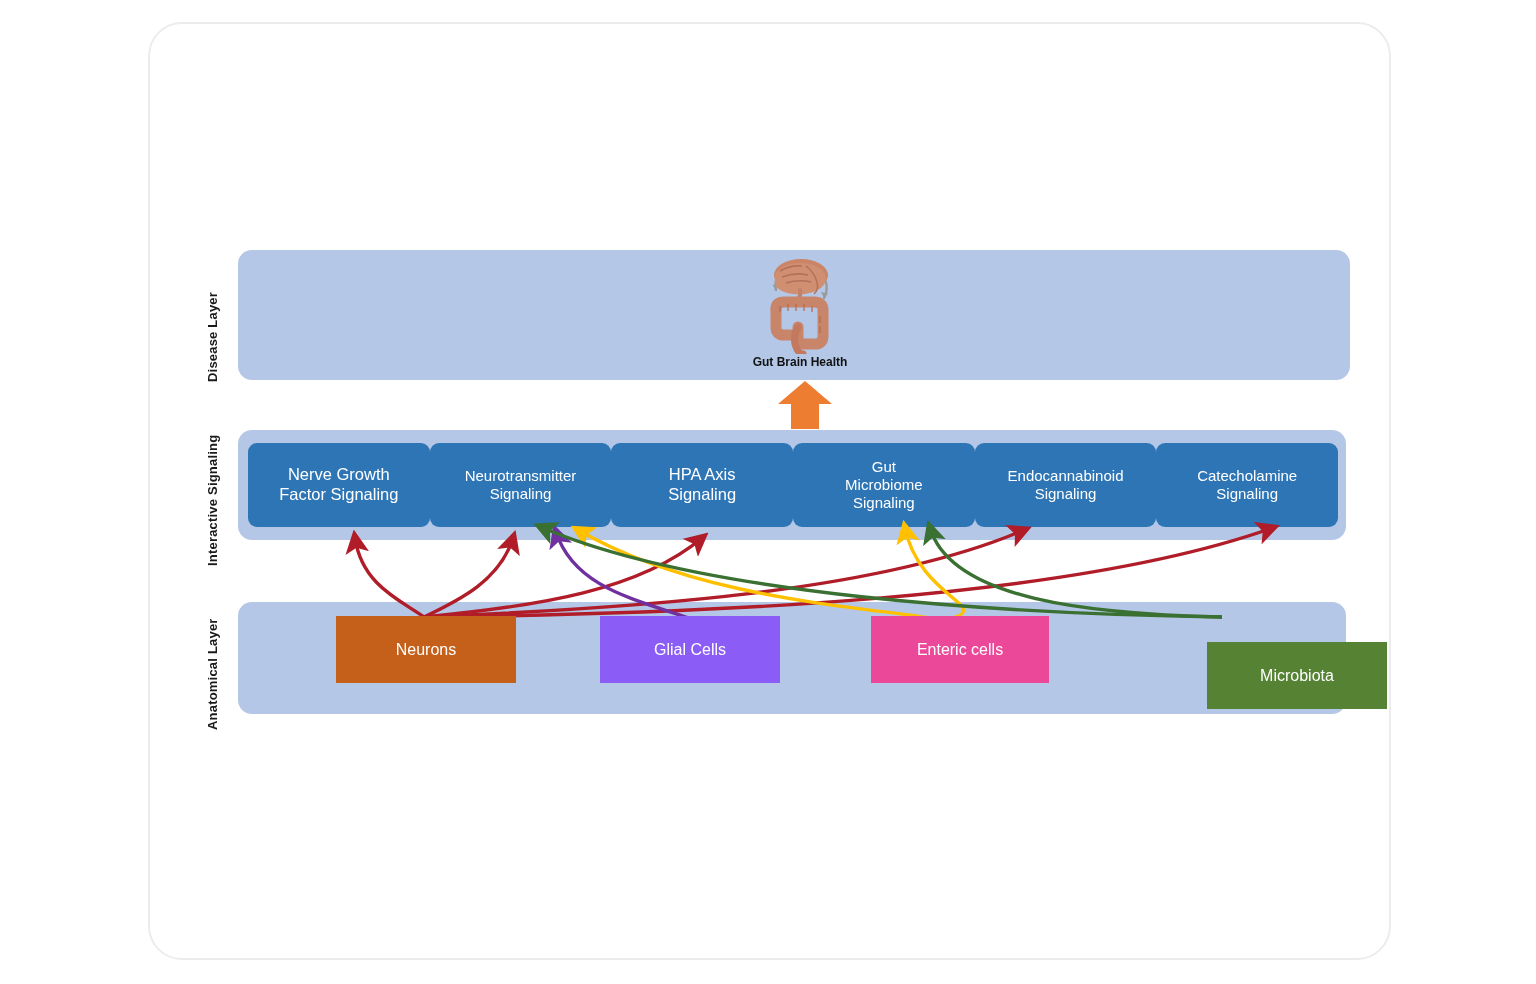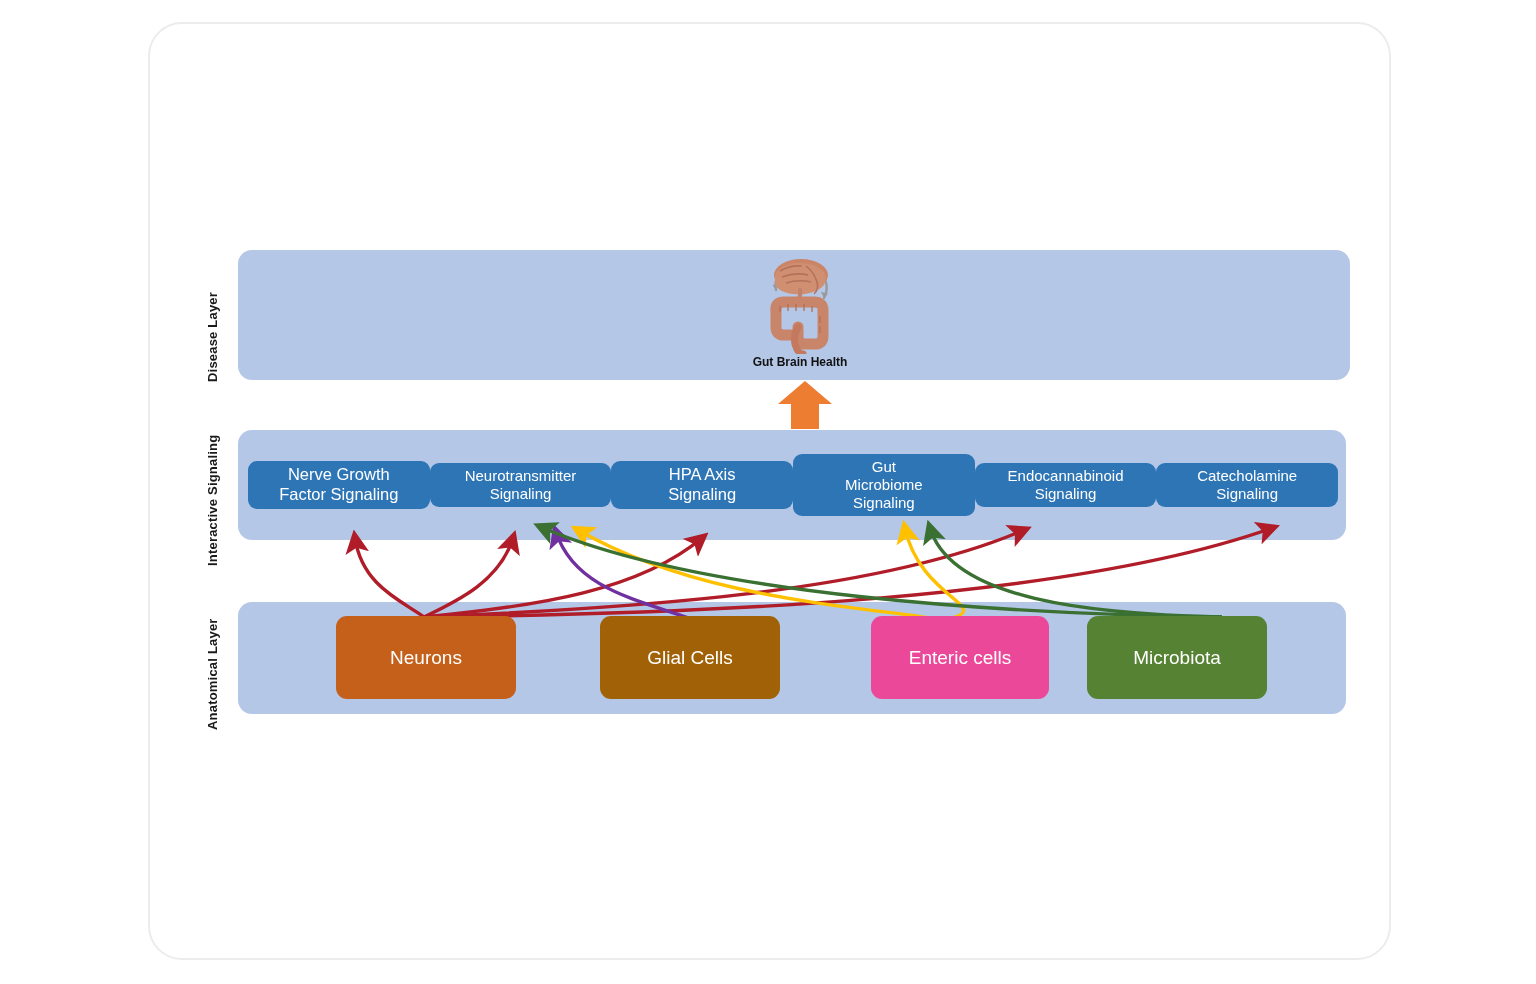--- a/index.html
+++ b/index.html
@@ -53,48 +53,48 @@
   #disease-title{
     position:absolute;left:640px;top:355px;width:320px;
     text-align:center;font-weight:bold;font-size:12px;color:#111;
   }
   #up-arrow{position:absolute;left:776px;top:380px;width:58px;height:50px;}
 
   
   .sig-row{
     position:absolute;left:248px;top:443px;
     width:1090px;height:84px;
-    display:flex;align-items:center;
+    display:flex;
   }
   .sig-box{
     flex:1 1 0;
     background:#2e75b6;
     border-radius:9px;
     display:flex;align-items:center;justify-content:center;
     text-align:center;
     color:#ffffff;
     font-size:16.5px;
     line-height:1.2;
     padding:4px 6px;
     box-sizing:border-box;
     white-space:pre-line;
   }
   .sig-box.small{font-size:15px;}
 
   
   .anat-box{
-    position:absolute;top:616px;height:83px;
-    border-radius:11px;
+    position:absolute;top:616px;height:67px;
+    border-radius:0;
     display:flex;align-items:center;justify-content:center;
-    color:#ffffff;font-size:19px;
+    color:#ffffff;font-size:16px;
   }
   #anat-0{left:336px;width:180px;}
   #anat-1{left:600px;width:180px;}
   #anat-2{left:871px;width:178px;}
-  #anat-3{left:1087px;width:180px;}
+  #anat-3{left:1207px;width:180px;margin-top:26px;}
 
   #edges{position:absolute;left:0;top:0;width:1536px;height:984px;pointer-events:none;}
 </style>
 </head>
 <body>
 
 <div id="stage">
 
   <div class="card"></div>
 
@@ -181,17 +181,17 @@
 
       <path d="M944 620 C 860 606 700 600 578 530" stroke="#FFC000" marker-end="url(#ah-yellow)"></path>
       <path d="M944 620 C 1000 608 920 600 905 528" stroke="#FFC000" marker-end="url(#ah-yellow)"></path>
 
       <path d="M1222 617 C 1010 614 700 596 541 527" stroke="#3A7031" marker-end="url(#ah-green)"></path>
       <path d="M1222 617 C 1090 614 952 600 930 528" stroke="#3A7031" marker-end="url(#ah-green)"></path>
     </g>
   </svg>
 
   <div class="anat-box" id="anat-0" style="background: rgb(197, 96, 26);">Neurons</div>
-  <div class="anat-box" id="anat-1" style="background: #a16207;">Glial Cells</div>
+  <div class="anat-box" id="anat-1" style="background: #8b5cf6;">Glial Cells</div>
   <div class="anat-box" id="anat-2" style="background: #ec4899;">Enteric cells</div>
   <div class="anat-box" id="anat-3" style="background: rgb(85, 130, 51);">Microbiota</div>
 
 </div>
 
 </body></html>

